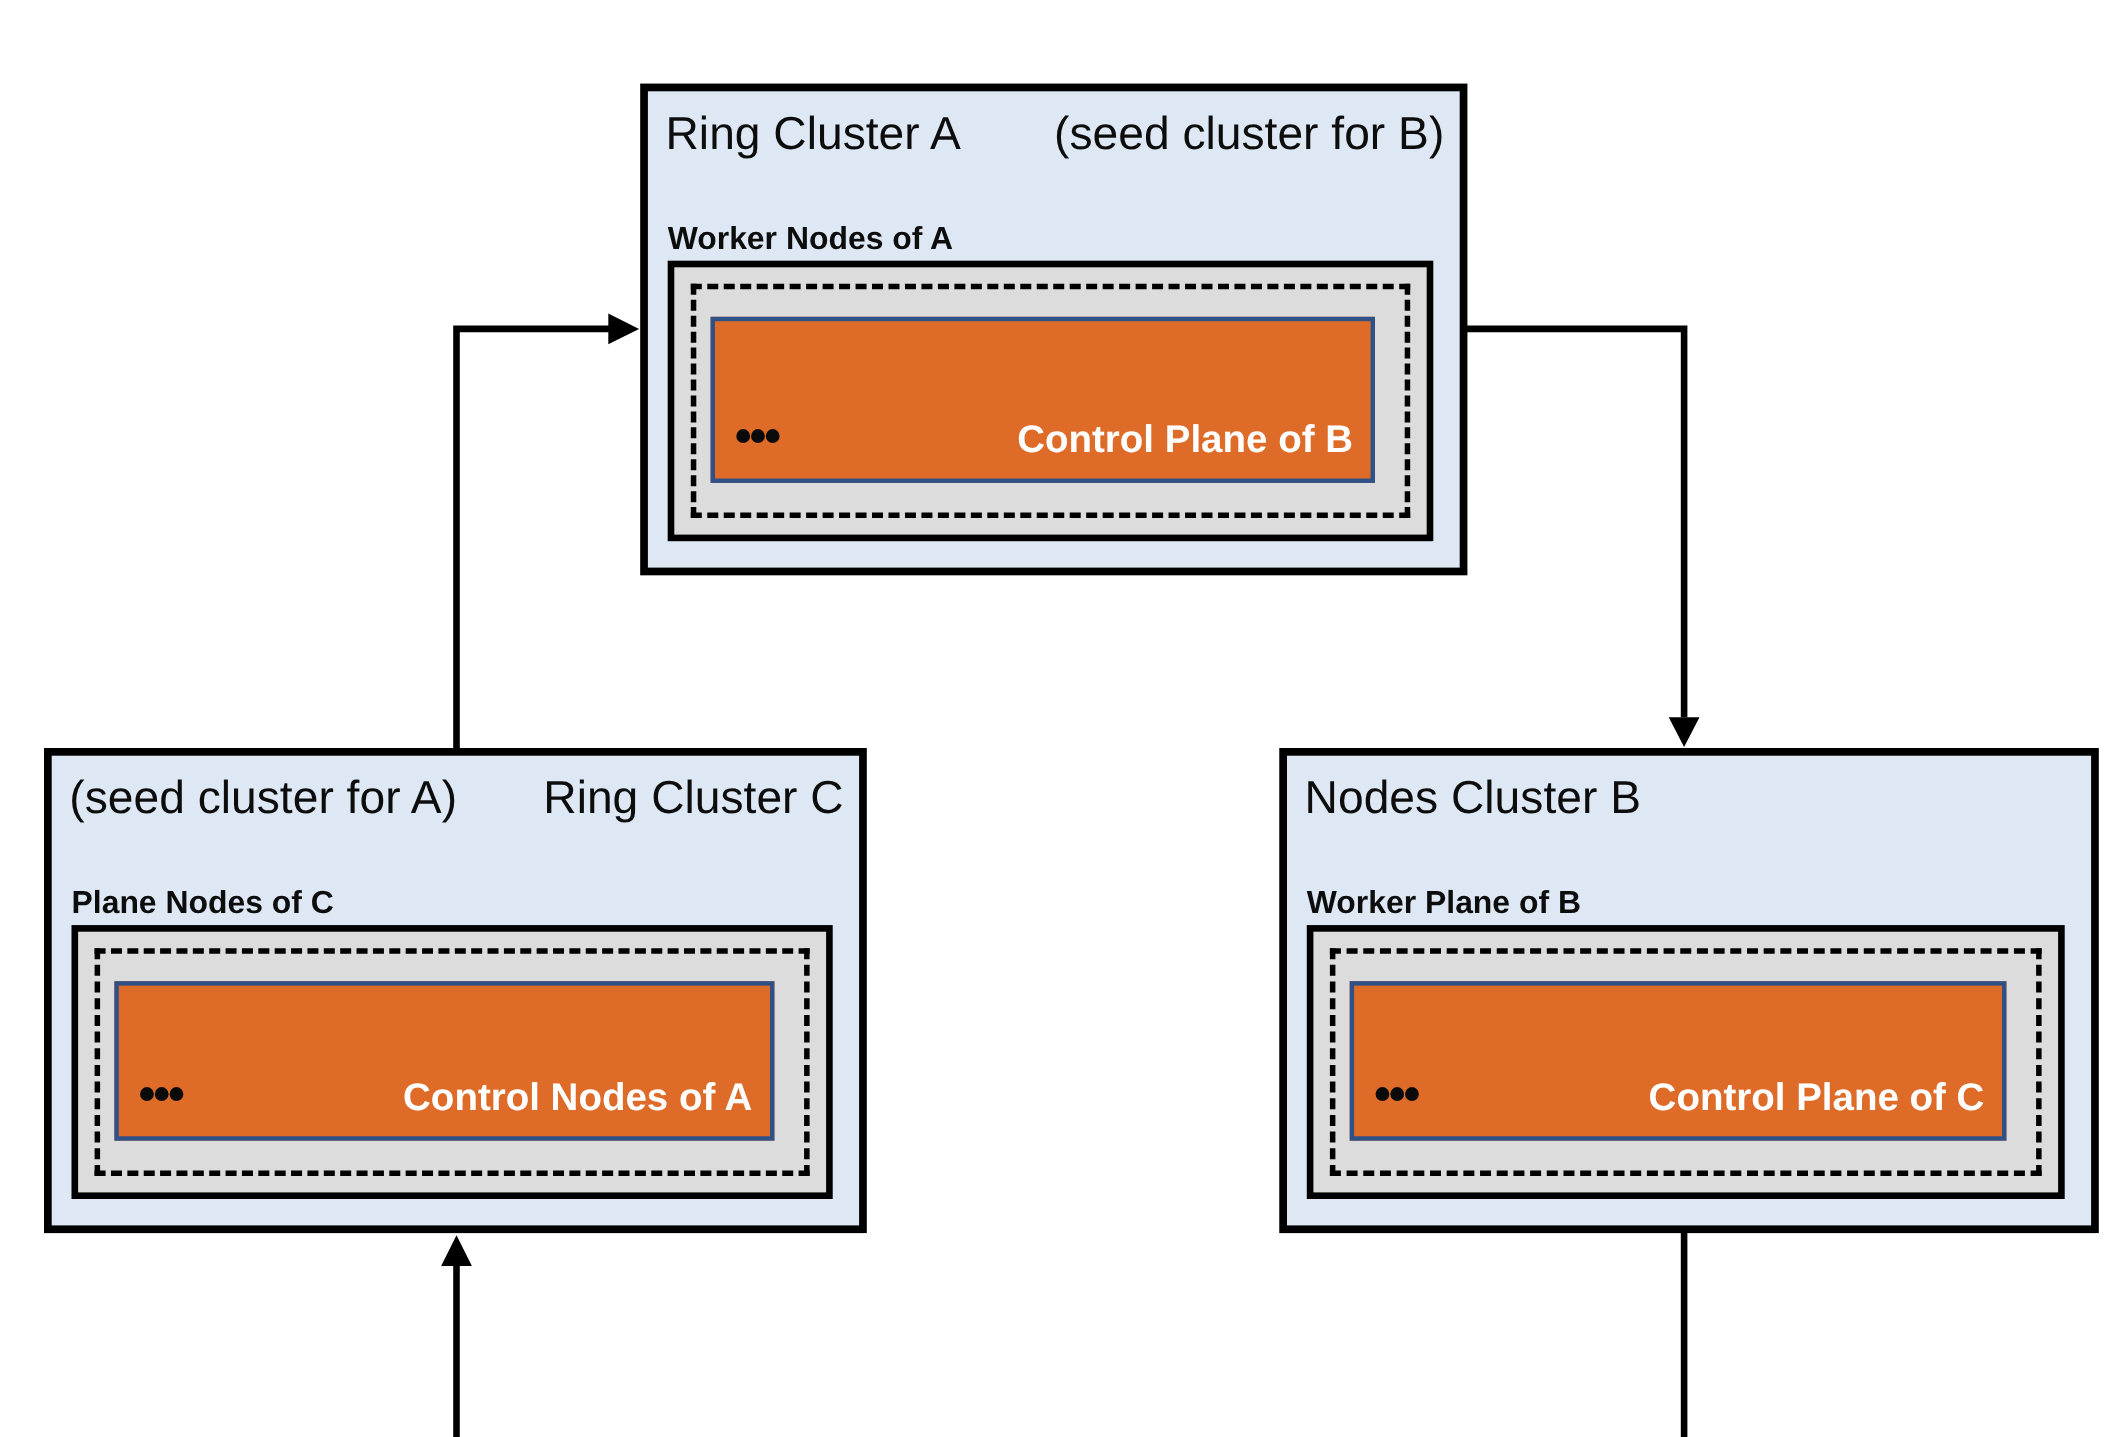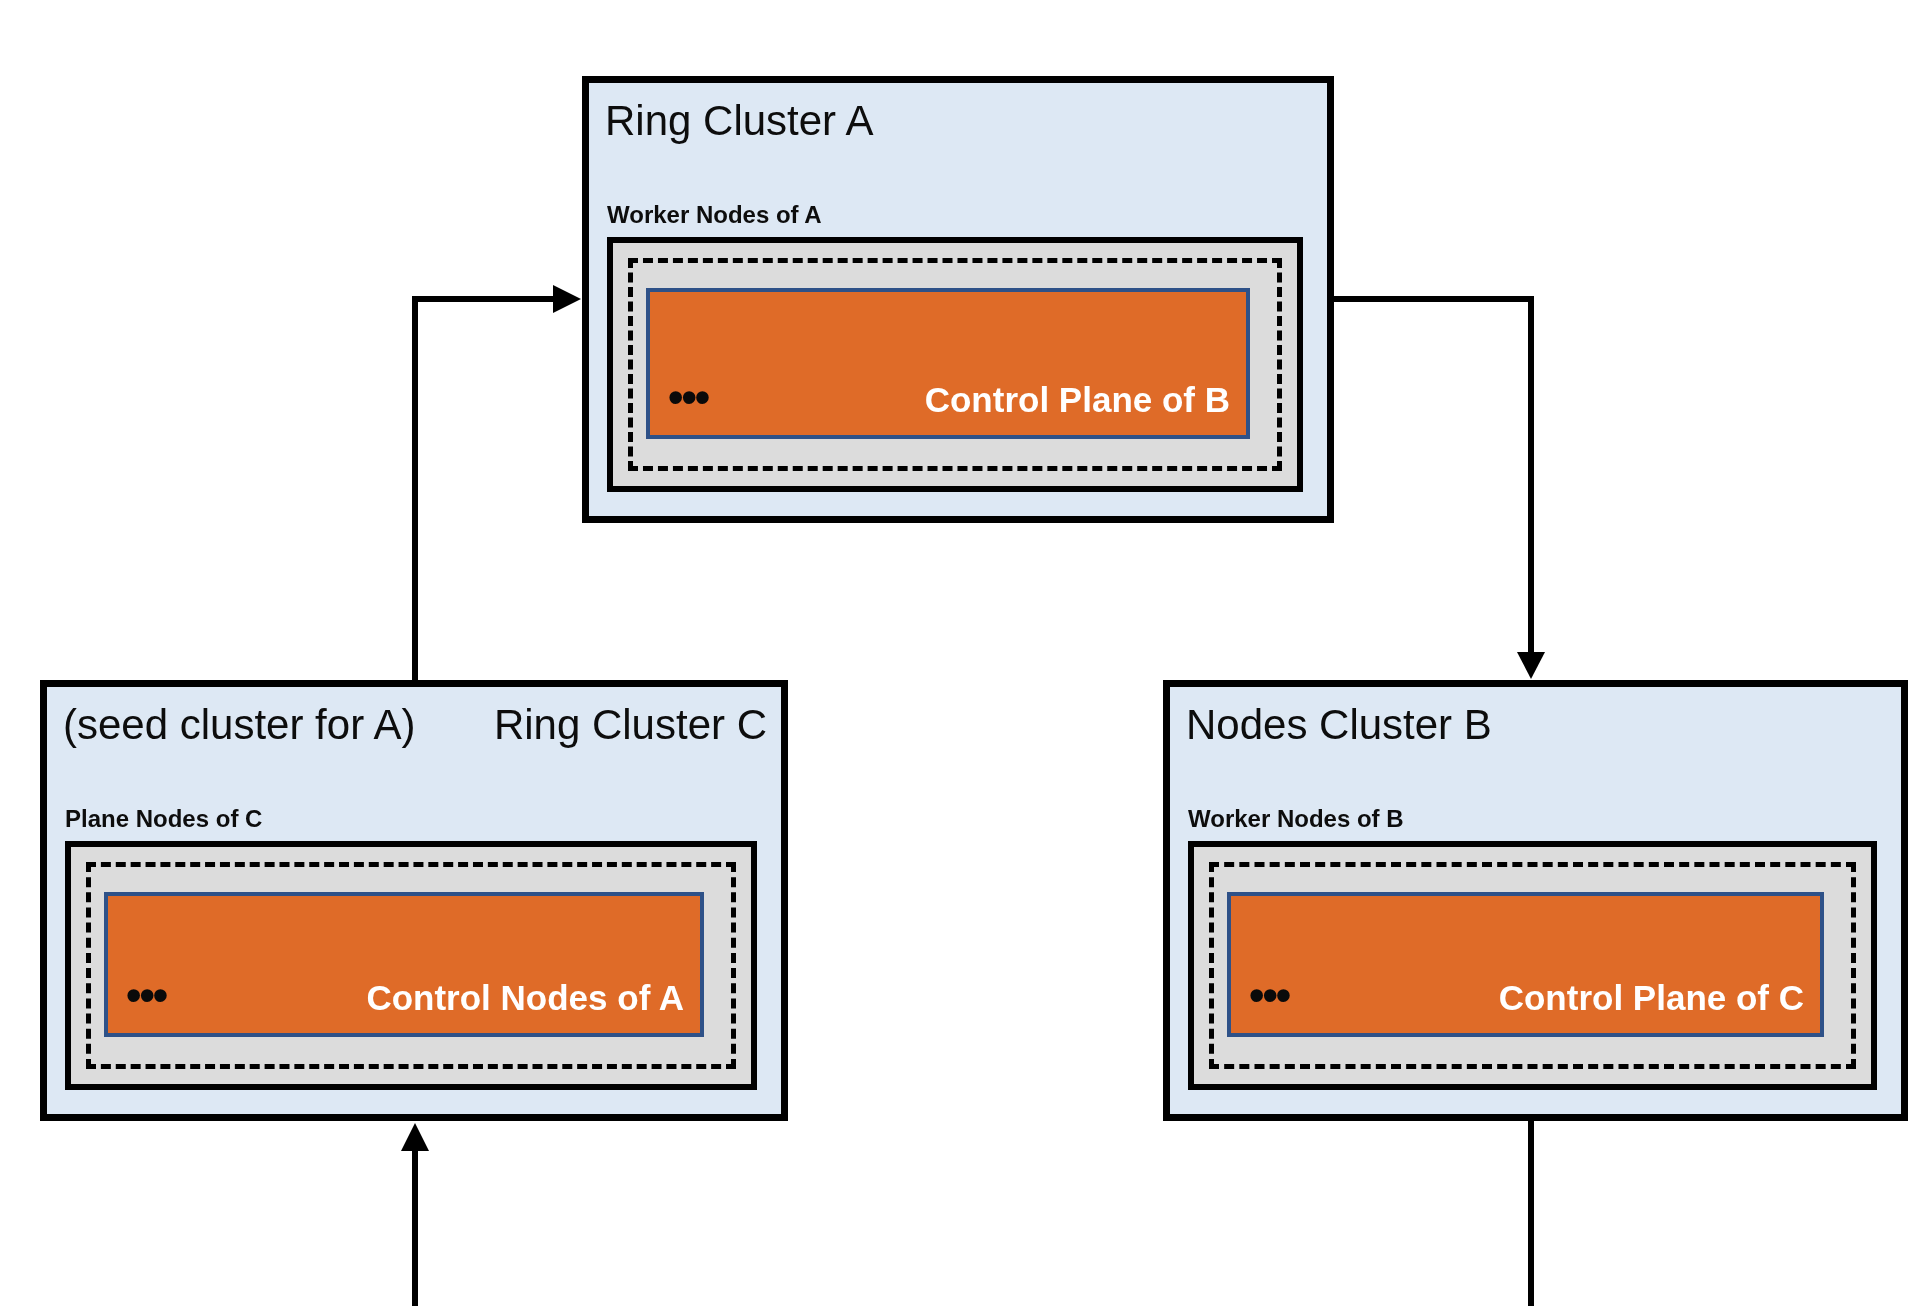--- a/index.html
+++ b/index.html
@@ -39,21 +39,21 @@
     display: flex;
     justify-content: space-between;
     align-items: baseline;
     font-size: 42px;
     line-height: 1.15;
     white-space: nowrap;
   }
   .worker-label {
     position: absolute;
     top: 118px; left: 18px;
-    font-size: 24px;
+    font-size: 29px;
     font-weight: bold;
     white-space: nowrap;
   }
   .node-box {
     position: absolute;
     left: 18px; right: 24px; top: 154px; bottom: 24px;
     background: var(--node-fill);
     border: 6px solid var(--outline);
   }
   .dashed-region {
@@ -107,20 +107,21 @@
   .arrow-head { fill: var(--outline); stroke: none; }
 </style>
 </head>
 <body>
 
 <div class="canvas">
 
   <div class="cluster pos-a">
     <div class="title-row">
       <span>Ring Cluster A</span>
+      <span>(seed cluster for B)</span>
     </div>
     <div class="worker-label">Worker Nodes of A</div>
     <div class="node-box">
       <div class="dashed-region">
         <div class="control-plane">
           <div class="cp-row">
             <span class="dots">•••</span>
             <span class="cp-label">Control Plane of B</span>
           </div>
         </div>
@@ -143,21 +144,21 @@
           </div>
         </div>
       </div>
     </div>
   </div>
 
   <div class="cluster pos-b">
     <div class="title-row">
       <span>Nodes Cluster B</span>
     </div>
-    <div class="worker-label">Worker Nodes of B</div>
+    <div class="worker-label">Worker Plane of B</div>
     <div class="node-box">
       <div class="dashed-region">
         <div class="control-plane">
           <div class="cp-row">
             <span class="dots">•••</span>
             <span class="cp-label">Control Plane of C</span>
           </div>
         </div>
       </div>
     </div>

